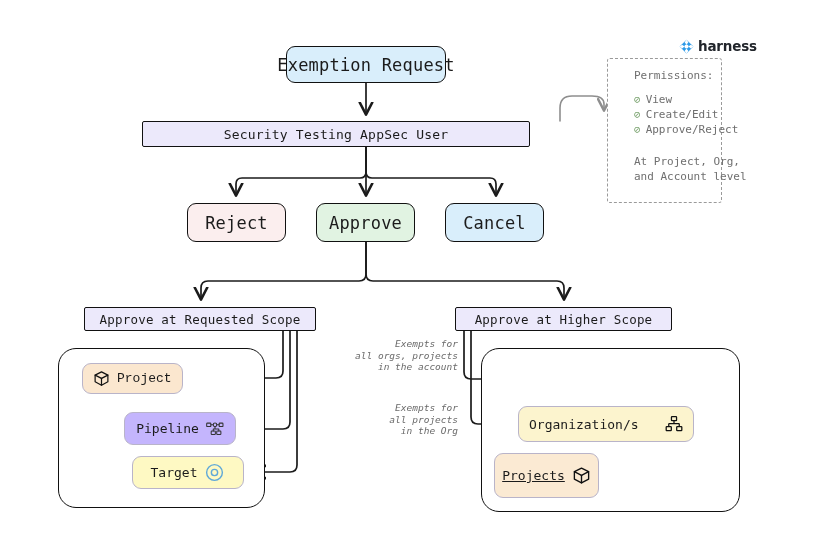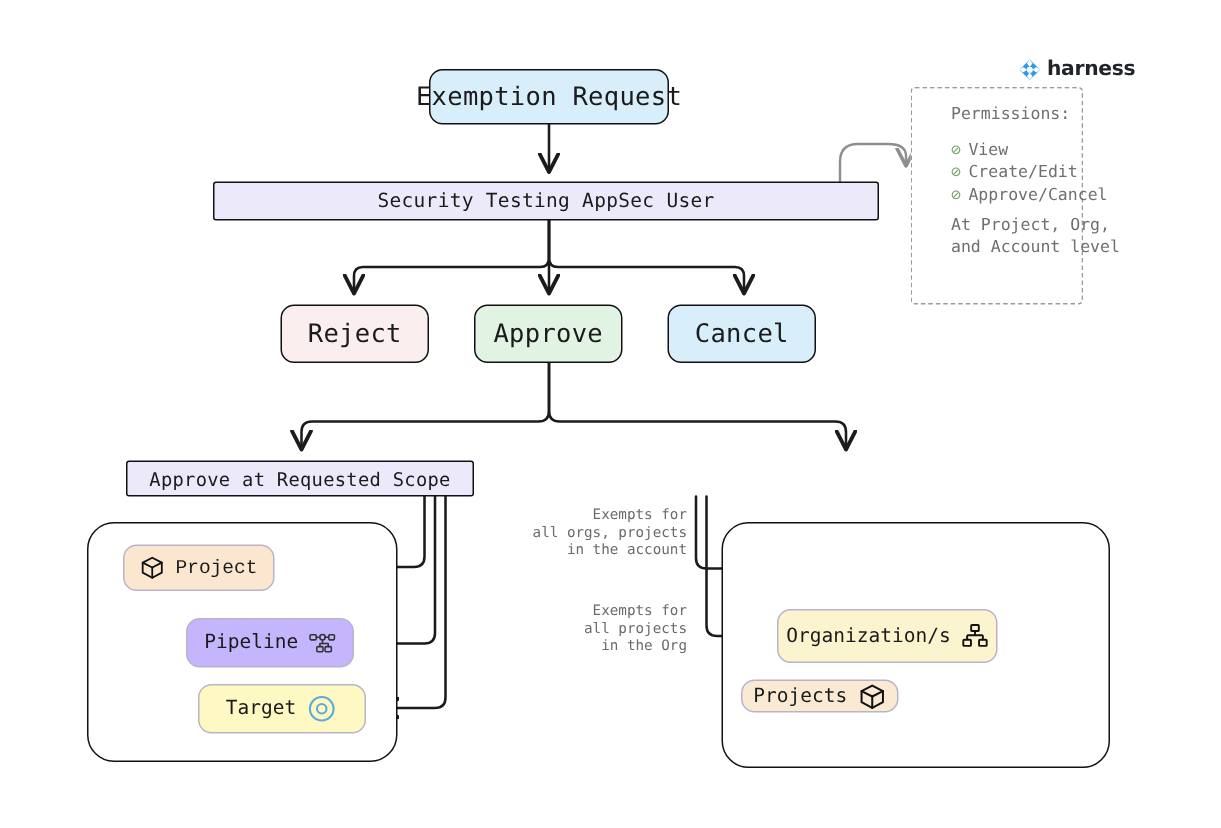--- a/index.html
+++ b/index.html
@@ -9,21 +9,21 @@
   svg#wires{position:absolute;left:0;top:0;width:814px;height:552px;pointer-events:none;}
 
   .node{position:absolute;box-sizing:border-box;display:flex;align-items:center;
         justify-content:center;border:1.6px solid #111;color:#1b1b1b;
         font-size:17px;letter-spacing:.2px;white-space:nowrap;z-index:3;}
   .rounded{border-radius:9px;}
   .sq{border-radius:2px;}
 
   
   #exemption{left:286px;top:46px;width:160px;height:37px;background:#d9eefb;}
-  #userbar{left:142px;top:121px;width:444px;height:26px;background:#ece9fb;font-size:13px;}
+  #userbar{left:142px;top:121px;width:388px;height:26px;background:#ece9fb;font-size:13px;}
 
   
   #reject {left:187px;top:203px;width:99px;height:39px;background:#fbeeee;}
   #approve{left:316px;top:203px;width:99px;height:39px;background:#e1f3e2;}
   #cancel {left:445px;top:203px;width:99px;height:39px;background:#d9eefb;}
 
   
   #scopeLeft {left:84px;top:307px;width:232px;height:24px;background:#ece9fb;font-size:12.5px;}
   #scopeRight{left:455px;top:307px;width:217px;height:24px;background:#ece9fb;font-size:12.5px;}
 
@@ -33,42 +33,42 @@
   #groupR{left:481px;top:348px;width:257px;height:162px;}
 
   
   .leaf{position:absolute;box-sizing:border-box;display:flex;align-items:center;
         border:1.2px solid #b9b4c9;border-radius:9px;font-size:13px;color:#1b1b1b;
         z-index:3;padding:0 10px;gap:7px;white-space:nowrap;}
   #project {left:82px;top:363px;width:101px;height:31px;background:#fbe7cf;justify-content:flex-start;font-family:Liberation Mono, monospace;}
   #pipeline{left:124px;top:412px;width:112px;height:33px;background:#c4b5fd;justify-content:center;}
   #target  {left:132px;top:456px;width:112px;height:33px;background:#fef9c3;justify-content:center;}
   #account {left:615px;top:362px;width:107px;height:34px;background:#f5e8e4;justify-content:center;}
-  #orgs    {left:518px;top:406px;width:147px;height:36px;background:#fcf4ce;justify-content:center;}
-  #projects{left:494px;top:453px;width:105px;height:22px;background:#fbead3;justify-content:center;}
+  #orgs    {left:518px;top:406px;width:176px;height:36px;background:#fcf4ce;justify-content:space-between;}
+  #projects{left:494px;top:453px;width:105px;height:45px;background:#fbead3;justify-content:center;text-decoration:underline;}
 
   .ico{display:inline-flex;align-items:center;justify-content:center;flex:0 0 auto;}
 
   
   #perm{position:absolute;left:607px;top:58px;width:115px;height:145px;
         border:1.7px dashed #9a9a9a;border-radius:3px;background:#fff;z-index:2;
         padding:9px 0 0 26px;box-sizing:border-box;color:#6f6f6f;font-size:11px;line-height:15px;}
   #perm .ptitle{margin-bottom:9px;}
   .prow{display:flex;align-items:center;gap:5px;height:15px;}
   .chk{color:#7aa36f;font-size:11px;line-height:1;}
-  #perm .pfoot{margin-top:5px;}
+  #perm .pfoot{margin-top:17px;}
 
   
   #brand{position:absolute;left:679px;top:38px;display:flex;align-items:center;gap:4px;z-index:4;}
   #brand .bname{font-family:"DejaVu Sans","Liberation Sans",sans-serif;
                 font-weight:bold;font-size:13.5px;color:#21252b;letter-spacing:-.2px;}
 
   
   .elabel{position:absolute;color:#6b6b6b;font-size:9.5px;line-height:11.5px;
-          text-align:right;z-index:2;white-space:pre;}
+          text-align:right;z-index:2;white-space:pre;font-style:italic;}
   #lbl1{left:340px;top:338px;width:118px;}
   #lbl2{left:340px;top:402px;width:118px;}
 </style>
 </head>
 <body>
 
 <div id="stage">
 
   <svg id="wires" viewBox="0 0 814 552">
     <defs>
@@ -132,35 +132,36 @@
     <div class="prow">
       <span class="chk ico">⊘</span>
       <span>View</span>
     </div>
     <div class="prow">
       <span class="chk ico">⊘</span>
       <span>Create/Edit</span>
     </div>
     <div class="prow">
       <span class="chk ico">⊘</span>
-      <span>Approve/Cancel</span>
+      <span>Approve/Reject</span>
     </div>
     <div class="pfoot" style="white-space:pre">At Project, Org,
 and Account level</div>
   </div>
 
   <div class="node rounded" id="exemption">Exemption Request</div>
 
   <div class="node sq" id="userbar">Security Testing AppSec User</div>
 
   <div class="node rounded" id="reject">Reject</div>
   <div class="node rounded" id="cancel">Cancel</div>
   <div class="node rounded" id="approve">Approve</div>
 
   <div class="node sq" id="scopeLeft">Approve at Requested Scope</div>
+  <div class="node sq" id="scopeRight">Approve at Higher Scope</div>
 
   <div class="group" id="groupL"></div>
   <div class="group" id="groupR"></div>
 
   <div class="leaf" id="project">
     <span class="ico">
       <svg width="17" height="17" viewBox="0 0 24 24" fill="none" stroke="#111" stroke-width="1.7" stroke-linejoin="round" stroke-linecap="round">
         <path d="M12 2.6 L21 7.2 L12 11.8 L3 7.2 Z"></path>
         <path d="M3 7.2 L3 16.6 L12 21.4 L21 16.6 L21 7.2"></path>
         <path d="M12 11.8 L12 21.4"></path>

